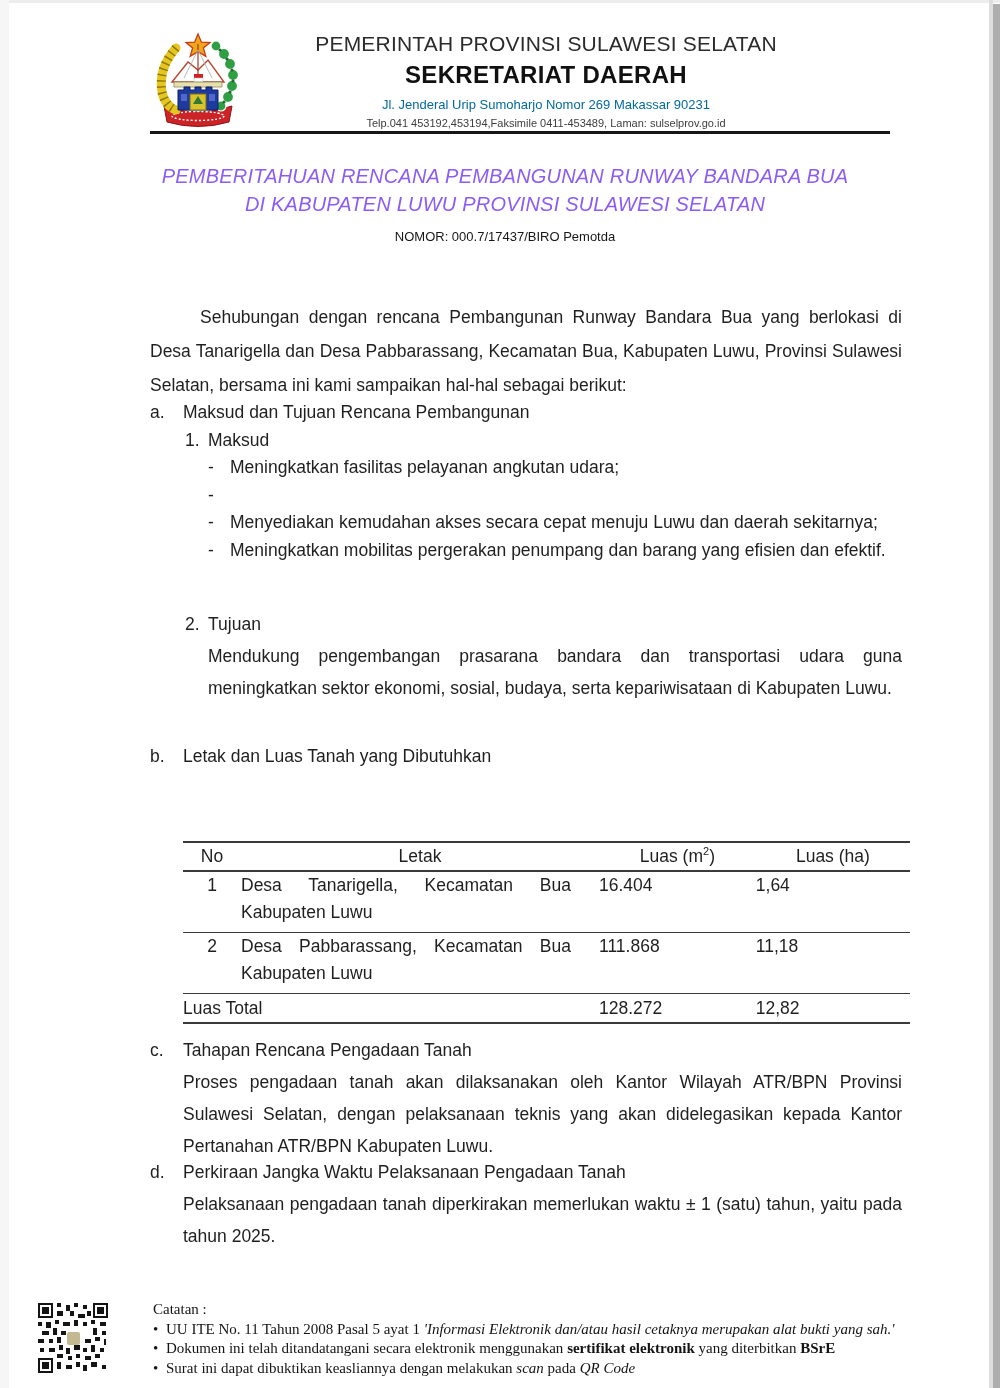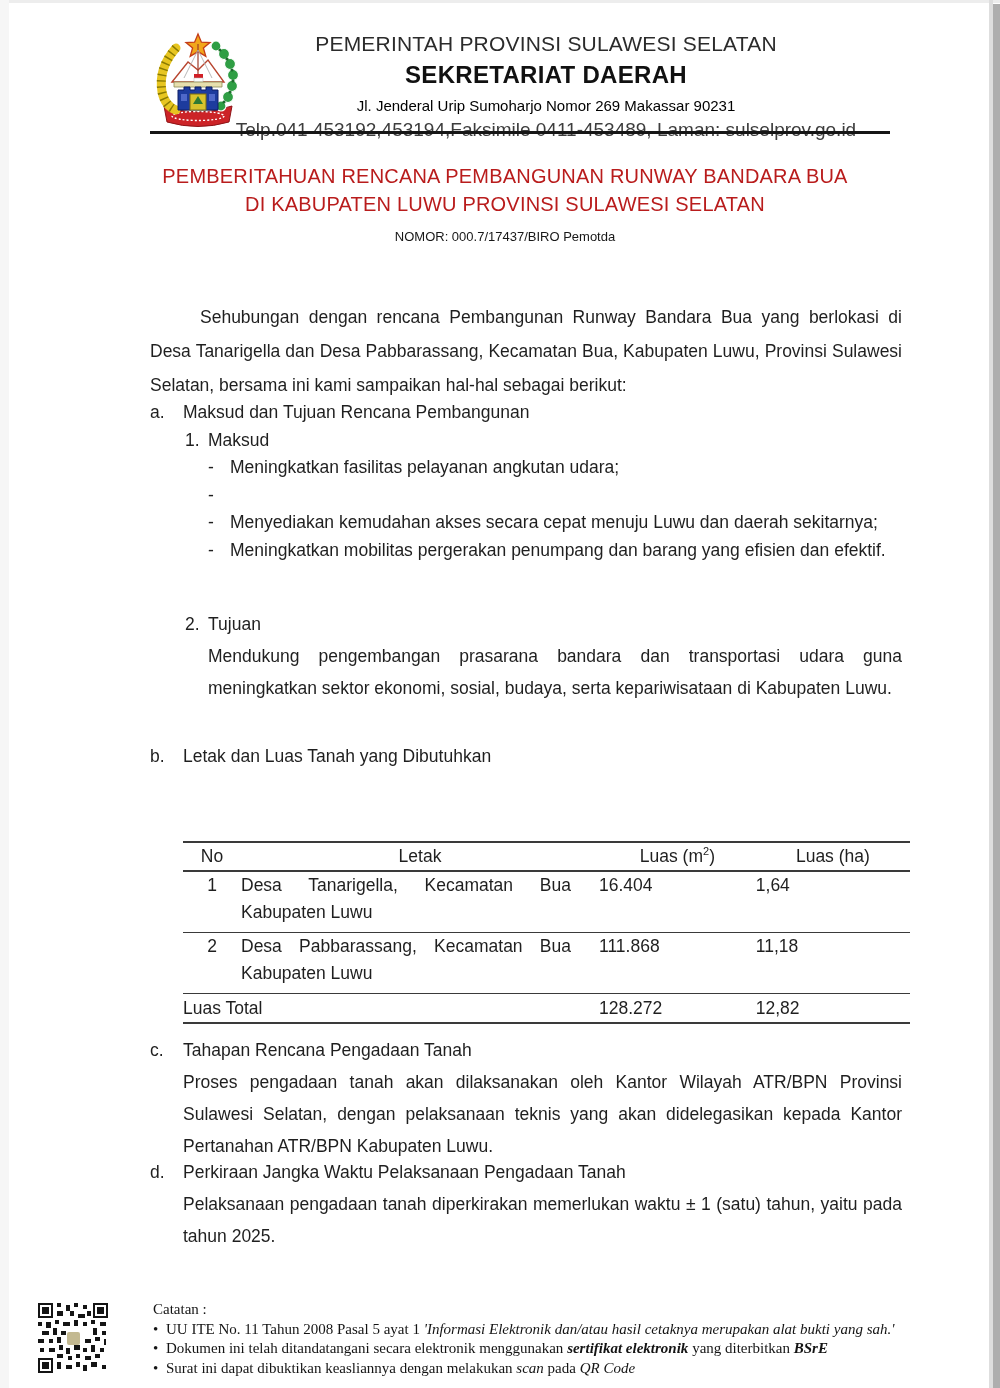--- a/index.html
+++ b/index.html
@@ -12,27 +12,27 @@
   .edge-top{position:absolute;top:0;left:0;width:1000px;height:3px;background:#ededed;}
   .edge-left{position:absolute;top:0;left:0;width:9px;height:1388px;background:#f6f6f6;}
   .edge-right-light{position:absolute;top:0;right:7px;width:4px;height:1388px;background:#dedede;}
   .edge-right{position:absolute;top:4px;right:0;width:7px;height:1384px;background:#aeaeae;}
 
   
   .emblem{position:absolute;left:150px;top:30px;width:96px;height:98px;}
   .lh-text{position:absolute;left:210px;top:32px;width:672px;text-align:center;}
   .lh-org{font-size:21px;color:#2b2b2b;letter-spacing:0.2px;}
   .lh-dept{font-size:24px;font-weight:bold;color:#111;margin-top:5px;letter-spacing:0.3px;}
-  .lh-addr{font-size:15px;color:#000000;margin-top:8px;}
-  .lh-tel{font-size:19px;color:#3d3d3d;margin-top:5px;}
+  .lh-addr{font-size:13px;color:#0369a1;margin-top:8px;}
+  .lh-tel{font-size:11px;color:#3d3d3d;margin-top:5px;}
   .lh-rule{position:absolute;left:150px;top:131px;width:740px;height:3px;background:#161616;}
 
   
   .doc-title{position:absolute;left:110px;top:162px;width:790px;text-align:center;
-    font-size:20px;line-height:28px;color:#b91c1c;letter-spacing:0.2px;}
+    font-size:20px;line-height:28px;color:#8b5cf6;letter-spacing:0.2px;font-style:italic;}
   .doc-number{position:absolute;left:110px;top:229px;width:790px;text-align:center;
     font-size:13px;color:#171717;}
 
   
   .blk{position:absolute;left:150px;width:752px;font-size:17.5px;color:#1f1f1f;}
   .intro{top:282px;line-height:34px;text-align:justify;text-indent:50px;}
   .row{display:flex;}
   .row .lbl{flex:none;}
   .row .ct{flex:1;}
   .l1 .lbl{width:33px;}
@@ -65,21 +65,21 @@
   
   .footer{position:absolute;left:38px;top:1300px;width:930px;display:flex;}
   .qr{flex:none;width:70px;height:70px;margin-top:3px;position:relative;}
   .qr-center{position:absolute;left:29px;top:29px;width:13px;height:13px;
     background:#b9ad7e;opacity:0.85;border-radius:2px;}
   .notes{margin-left:45px;font-family:"Liberation Serif",serif;font-size:15px;
     line-height:19.5px;color:#141414;}
   .note-row{display:flex;}
   .note-row .bl{flex:none;width:13px;}
   .it{font-style:italic;}
-  .bd{font-weight:bold;font-style:italic;}
+  .bd{font-weight:bold;}
 </style>
 </head>
 <body>
 
 <div>
   <div class="edge-top"></div>
   <div class="edge-left"></div>
   <div class="edge-right-light"></div>
   <div class="edge-right"></div>
 

